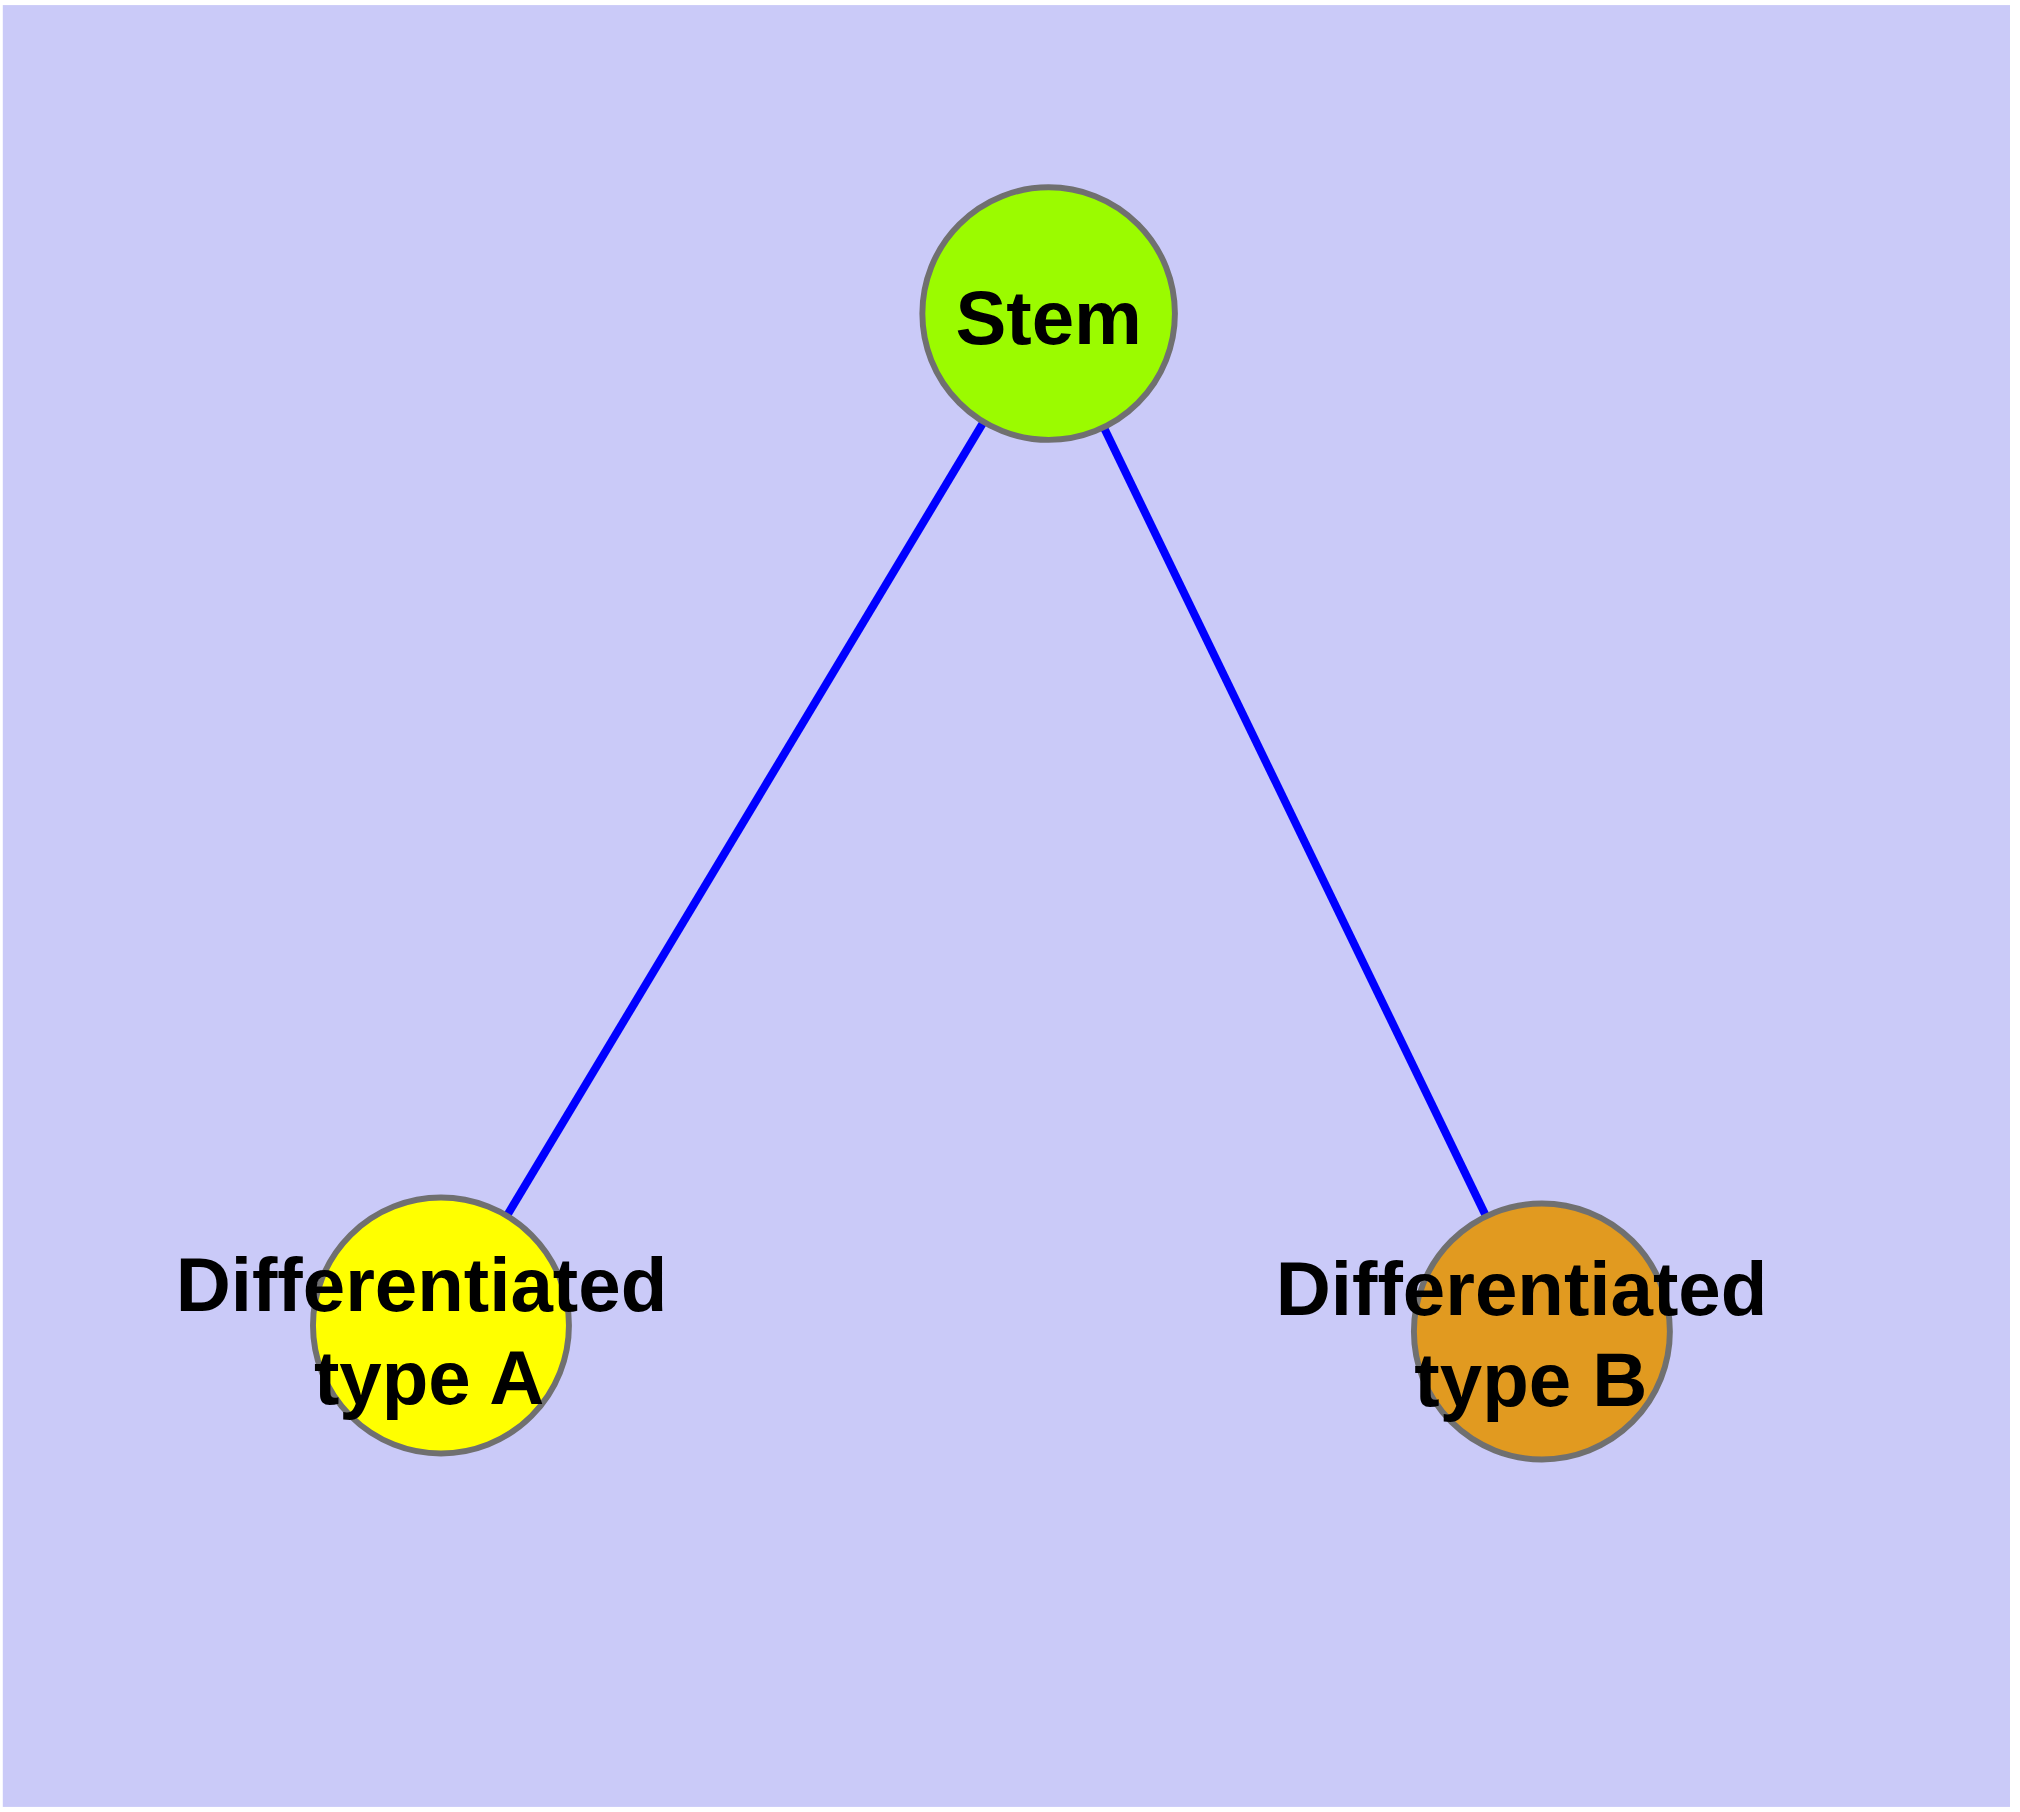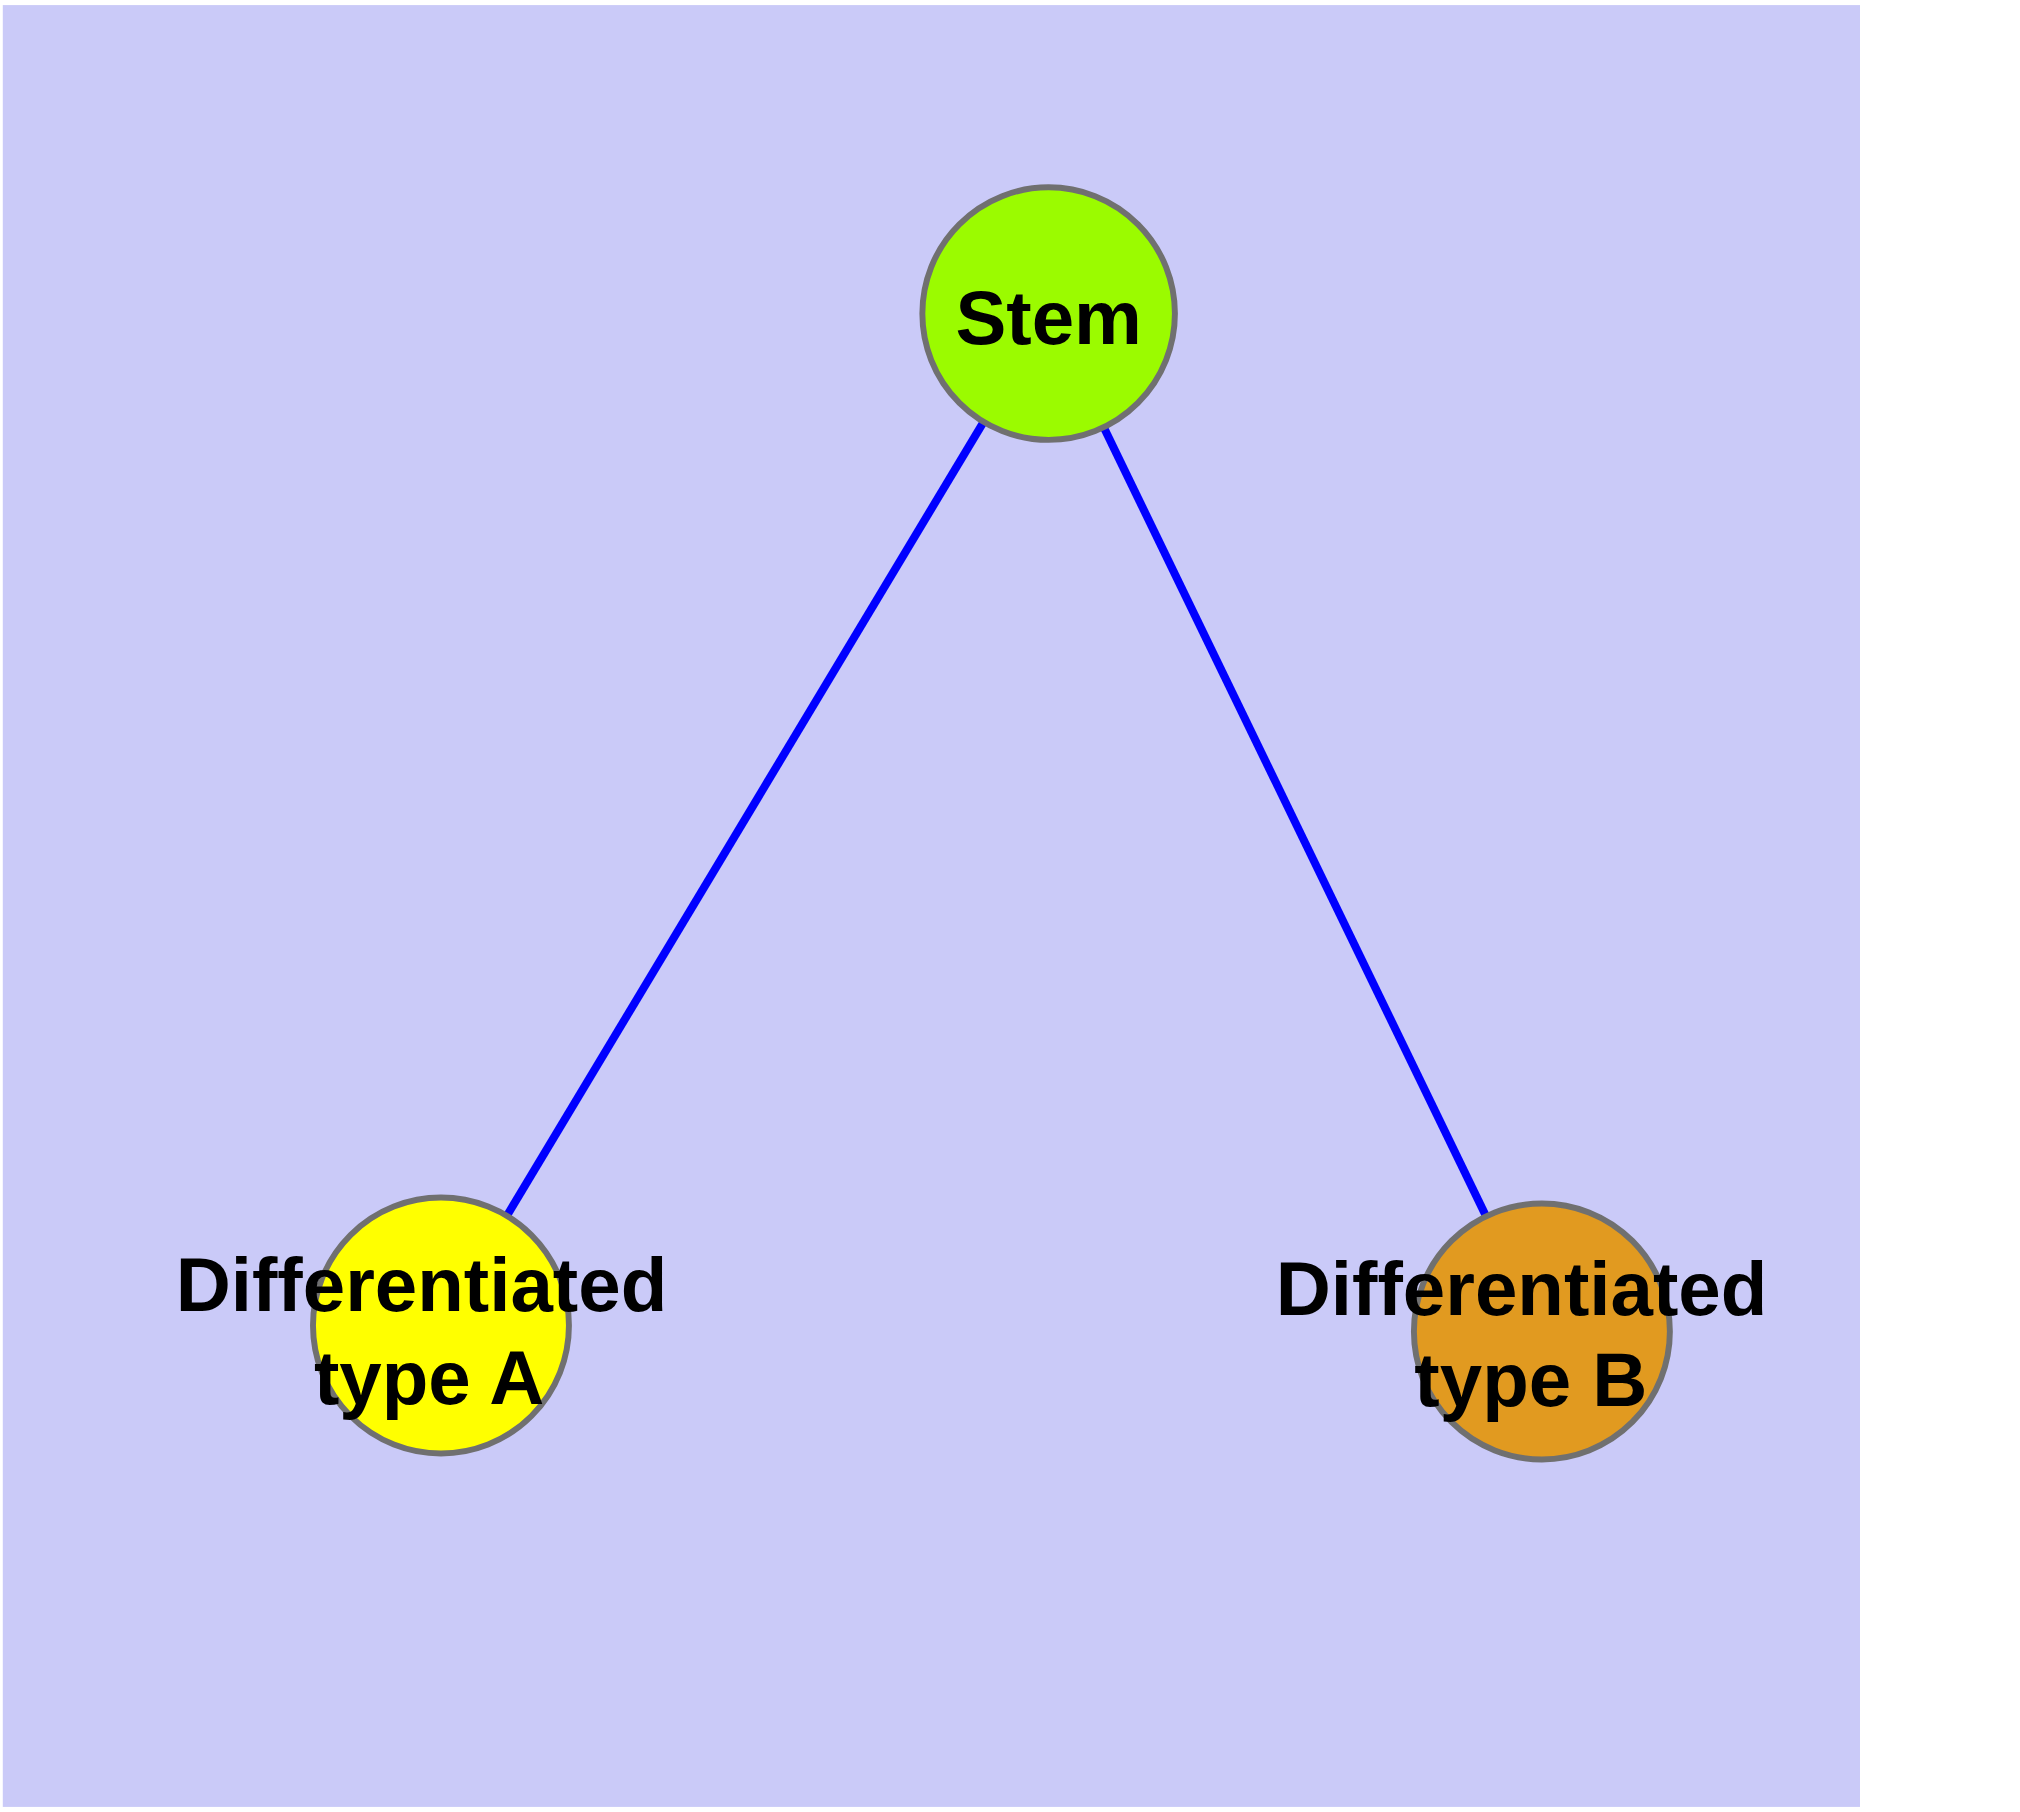--- a/index.html
+++ b/index.html
@@ -7,21 +7,21 @@
     padding: 0;
     background: #ffffff;
   }
   body {
     width: 2021px;
     height: 1812px;
     font-family: "Liberation Sans", sans-serif;
   }
   .stage {
     position: relative;
-    width: 1860px;
+    width: 2010px;
     height: 1812px;
     overflow: hidden;
   }
   svg.diagram {
     display: block;
     width: 2021px;
     height: 1812px;
   }
   .edge {
     fill: none;

